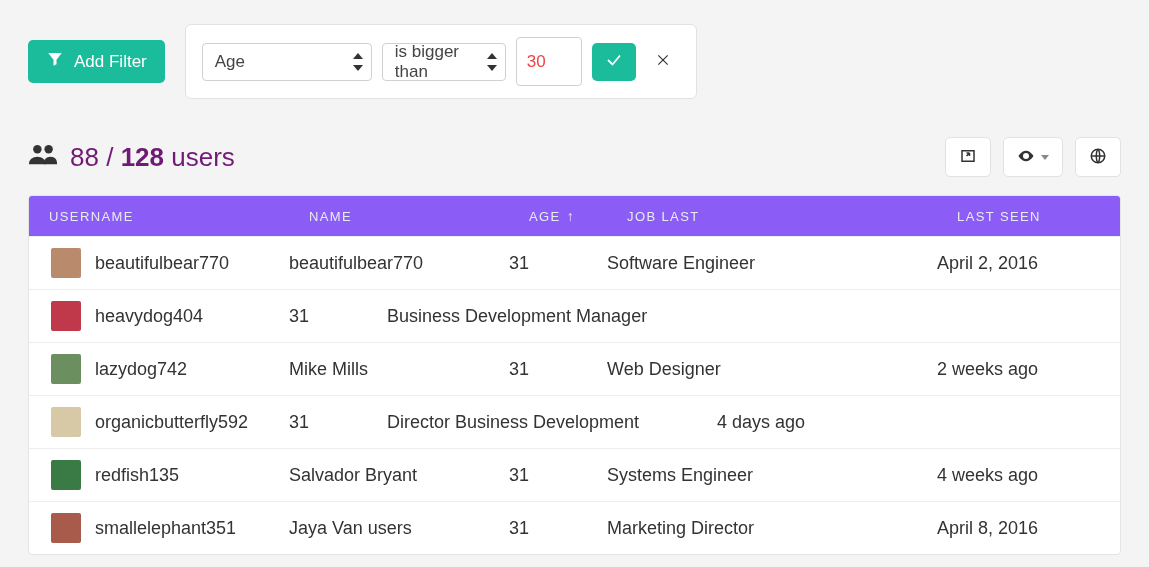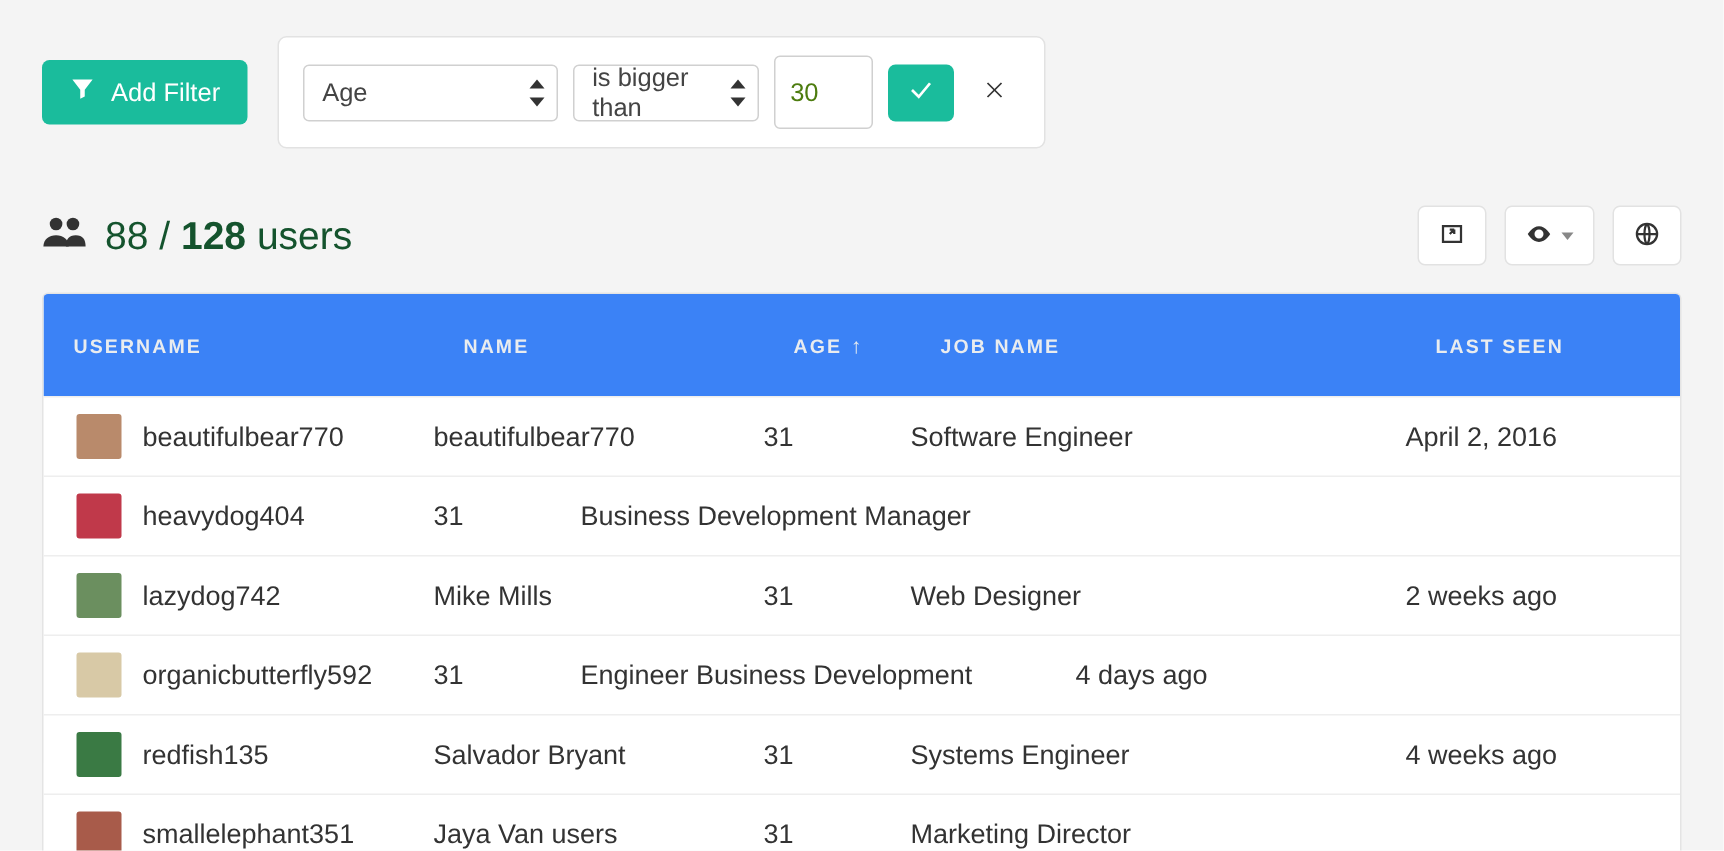--- a/index.html
+++ b/index.html
@@ -54,21 +54,21 @@
   }
   .sel1 { width: 170px; }
   .sel2 { width: 124px; }
   .inpt {
     border: 1px solid #d0d0d0;
     border-radius: 4px;
     height: 49px;
     width: 66px;
     padding: 0 10px;
     font-size: 17px;
-    color: #4d7c0f;
+    color: #ef4444;
   }
   .caret-pair {
     position: absolute;
     right: 8px;
     top: 50%;
     transform: translateY(-50%);
     width: 10px;
     height: 18px;
     pointer-events: none;
   }
@@ -109,21 +109,21 @@
     display: flex;
     align-items: center;
     justify-content: space-between;
     padding: 30px 28px 18px 28px;
   }
   .summary-left {
     display: flex;
     align-items: center;
     gap: 12px;
     font-size: 26px;
-    color: #14532d;
+    color: #701a75;
   }
   .summary-left svg { width: 30px; height: 24px; fill: #333; }
   .summary-left .bold { font-weight: 700; }
   .summary-right {
     display: flex;
     align-items: center;
     gap: 12px;
   }
   .icon-btn {
     background: #fff;
@@ -146,28 +146,28 @@
   }
 
   .tbl-wrap {
     margin: 0 28px;
     border: 1px solid #e4e4e4;
     border-radius: 4px;
     overflow: hidden;
     background: #fff;
   }
   .tbl-head {
-    background: #3b82f6;
+    background: #8b5cf6;
     color: #e9ecef;
     display: flex;
     align-items: center;
-    height: 68px;
+    height: 40px;
     font-size: 13px;
     letter-spacing: 1.4px;
-    font-weight: 700;
+    font-weight: 400;
   }
   .tbl-head .cl { padding: 0 20px; cursor: pointer; display: flex; align-items: center; gap: 6px; }
   .tbl-row {
     display: flex;
     height: 53px;
     border-top: 1px solid #eee;
     font-size: 18px;
     color: #333;
   }
   .cl { display: flex; align-items: center; }
@@ -277,21 +277,21 @@
         <span>USERNAME</span>
       </div>
     <div class="cl c-name">
         <span>NAME</span>
       </div>
     <div class="cl c-age">
       <span>AGE</span>
       <span class="sort-arrow">↑</span>
     </div>
     <div class="cl c-job">
-        <span>JOB NAME</span>
+        <span>JOB LAST</span>
       </div>
     <div class="cl c-last">
         <span>LAST SEEN</span>
       </div>
   </div>
   <div id="rows">
       <div class="tbl-row">
         <div class="cl c-user">
           <span class="avatar" style="background:#b98a6b"></span>
           <span>beautifulbear770</span>
@@ -341,21 +341,21 @@
       </div>
       <div class="tbl-row">
         <div class="cl c-user">
           <span class="avatar" style="background:#d8c9a6"></span>
           <span>organicbutterfly592</span>
         </div>
         <div class="cl c-age">
           <span>31</span>
         </div>
         <div class="cl c-job">
-          <span>Engineer Business Development</span>
+          <span>Director Business Development</span>
         </div>
         <div class="cl c-last">
           <span>4 days ago</span>
         </div>
       </div>
       <div class="tbl-row">
         <div class="cl c-user">
           <span class="avatar" style="background:#3a7a44"></span>
           <span>redfish135</span>
         </div>
@@ -379,15 +379,18 @@
         </div>
         <div class="cl c-name">
           <span>Jaya Van users</span>
         </div>
         <div class="cl c-age">
           <span>31</span>
         </div>
         <div class="cl c-job">
           <span>Marketing Director</span>
         </div>
+        <div class="cl c-last">
+          <span>April 8, 2016</span>
+        </div>
       </div>
     </div>
 </div>
 
 </body></html>

